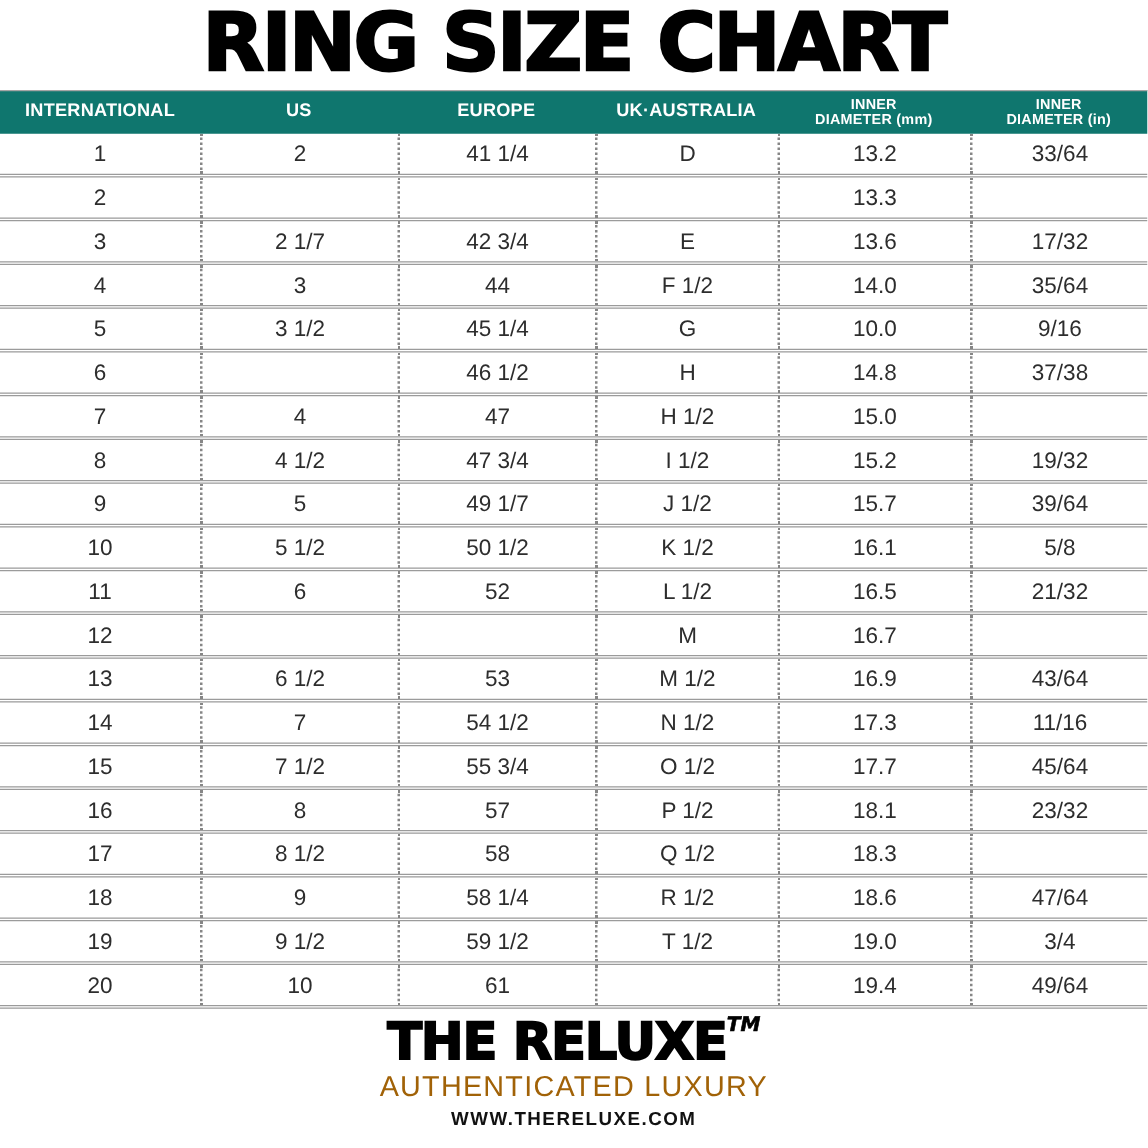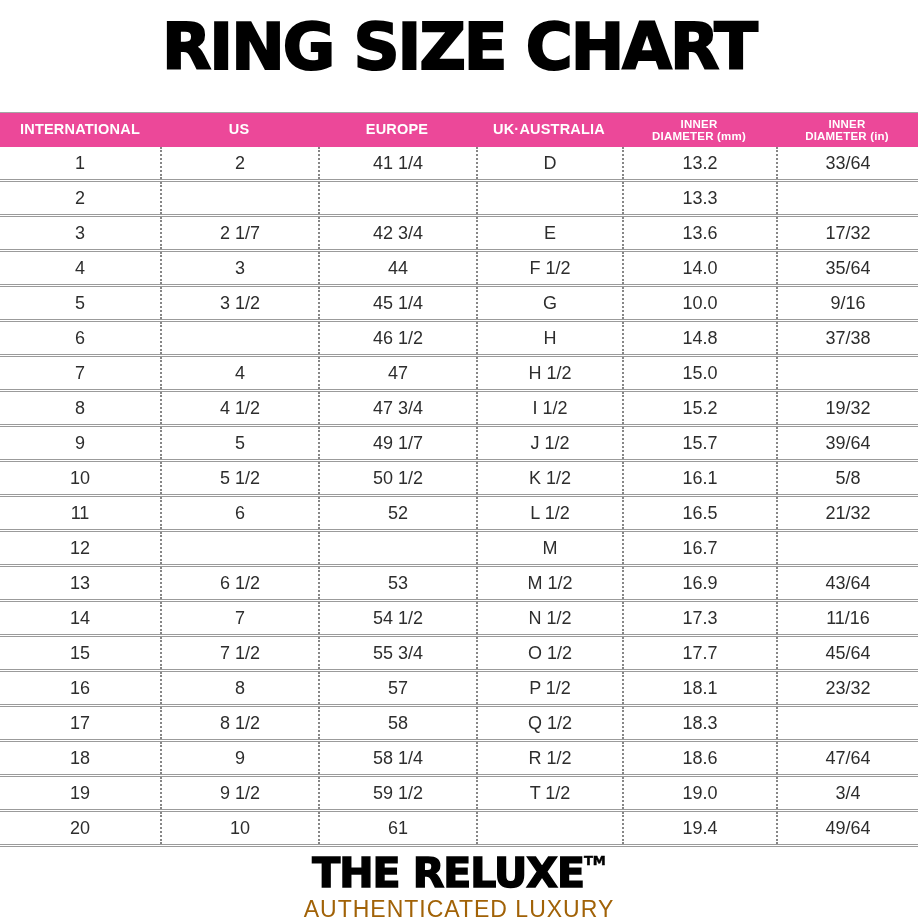--- a/index.html
+++ b/index.html
@@ -12,39 +12,38 @@
     font-family: "Liberation Sans", sans-serif;
   }
   .page {
     width: 918px;
     height: 918px;
     background: #ffffff;
   }
   
   .title {
     margin: 0;
-    height: 112px;
-    padding-top: 12px;
+    height: 72px;
     box-sizing: border-box;
     text-align: center;
     font-family: "DejaVu Sans", sans-serif;
     font-weight: bold;
     font-size: 64px;
     line-height: 1.1;
     letter-spacing: -2px;
     color: #000000;
     -webkit-text-stroke: 2px #000000;
   }
   
   .thead {
     display: grid;
     grid-template-columns: 160px 158px 158px 146px 154px 142px;
     align-items: center;
     height: 34px;
-    background: #ec4899;
+    background: #0f766e;
     border-top: 1px solid #a5a5a5;
   }
   .th {
     color: #ffffff;
     font-weight: bold;
     text-align: center;
     font-size: 14.5px;
     line-height: 1.05;
     letter-spacing: 0.2px;
   }
@@ -75,24 +74,25 @@
   .brand {
     font-family: "DejaVu Sans", sans-serif;
     font-weight: bold;
     font-size: 41px;
     line-height: 1.05;
     letter-spacing: -1px;
     color: #000000;
     -webkit-text-stroke: 1.5px #000000;
   }
   .brand sup {
-    font-size: 13px;
+    font-size: 16px;
     -webkit-text-stroke: 0.5px #000000;
     letter-spacing: 0;
     vertical-align: 22px;
+    font-style: italic;
   }
   .tagline {
     font-size: 23px;
     font-weight: 400;
     letter-spacing: 1px;
     color: #a16207;
     margin-top: 1px;
   }
   .website {
     font-size: 15px;

